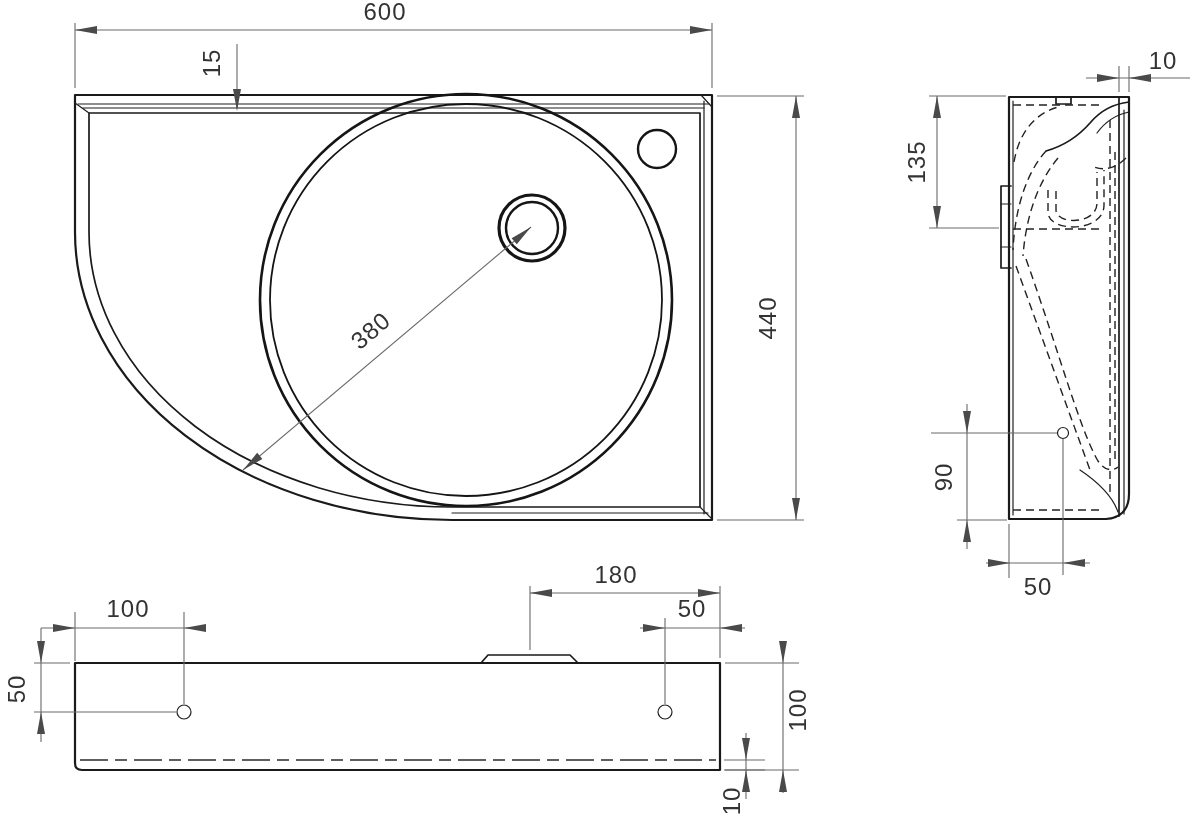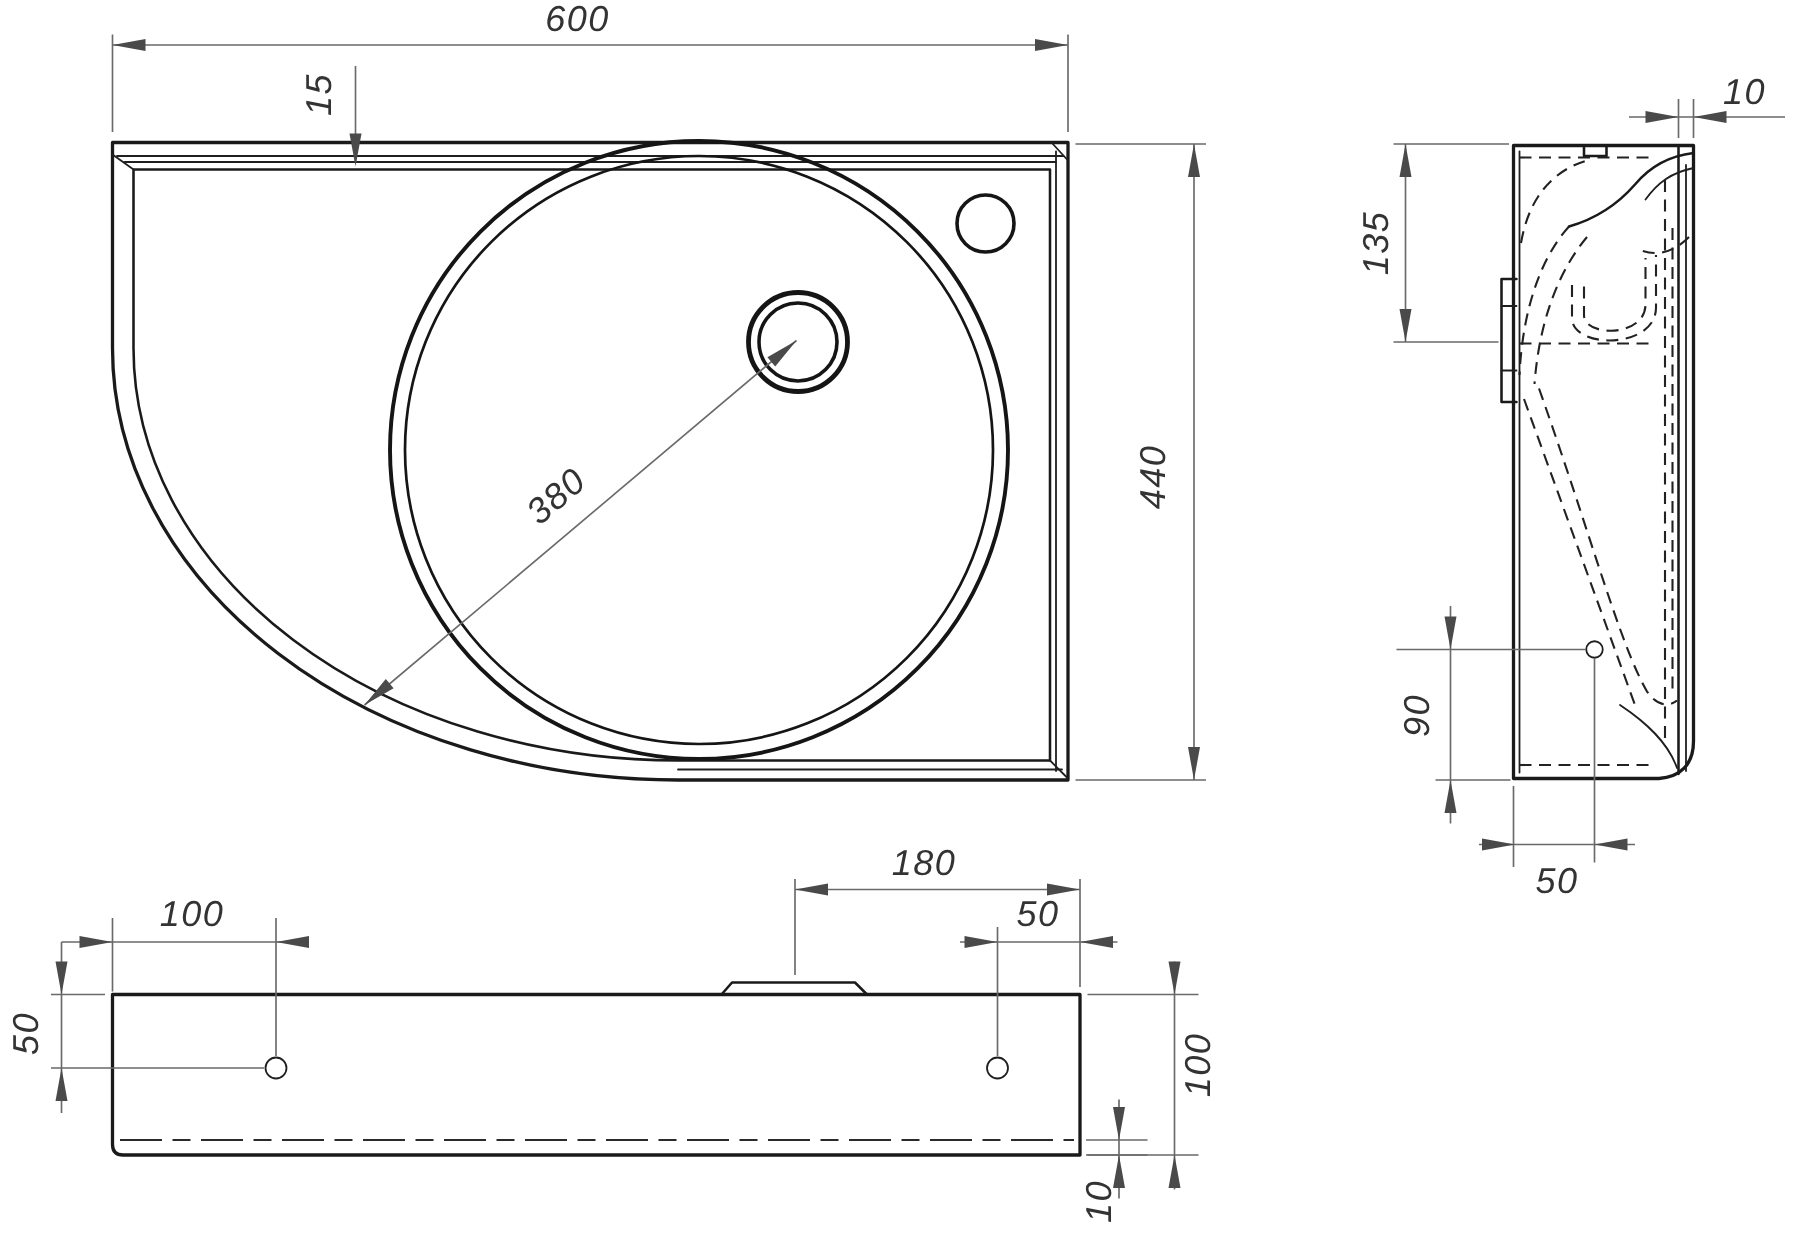--- a/index.html
+++ b/index.html
@@ -1,17 +1,17 @@
 <!DOCTYPE html>
 <html><head>
 <meta charset="utf-8">
 <style>
   html,body{margin:0;padding:0;background:#ffffff;}
   .page{position:relative;width:1200px;height:824px;background:#ffffff;overflow:hidden;
-        font-family:"Liberation Sans", sans-serif;font-style:italic;}
+        font-family:"Liberation Sans", sans-serif;}
   svg{position:absolute;left:0;top:0;}
   .obj   {stroke:#1a1a1a;fill:none;stroke-width:2.2;stroke-linejoin:round;stroke-linecap:round;}
   .obj-md{stroke:#1a1a1a;fill:none;stroke-width:1.7;stroke-linejoin:round;stroke-linecap:round;}
   .obj-th{stroke:#1f1f1f;fill:none;stroke-width:1.2;stroke-linecap:round;}
   .hid   {stroke:#222222;fill:none;stroke-width:1.4;stroke-dasharray:8 5;stroke-linecap:butt;}
   .cl    {stroke:#2a2a2a;fill:none;stroke-width:1.3;stroke-dasharray:28 7 12 7;}
   .dim   {stroke:#6a6a6a;fill:none;stroke-width:1.1;stroke-linecap:butt;}
   .arr   {fill:#4a4a4a;stroke:none;}
   .dtx   {fill:#333333;font-size:24px;letter-spacing:1px;}
   .bold-c{stroke:#151515;fill:none;}

